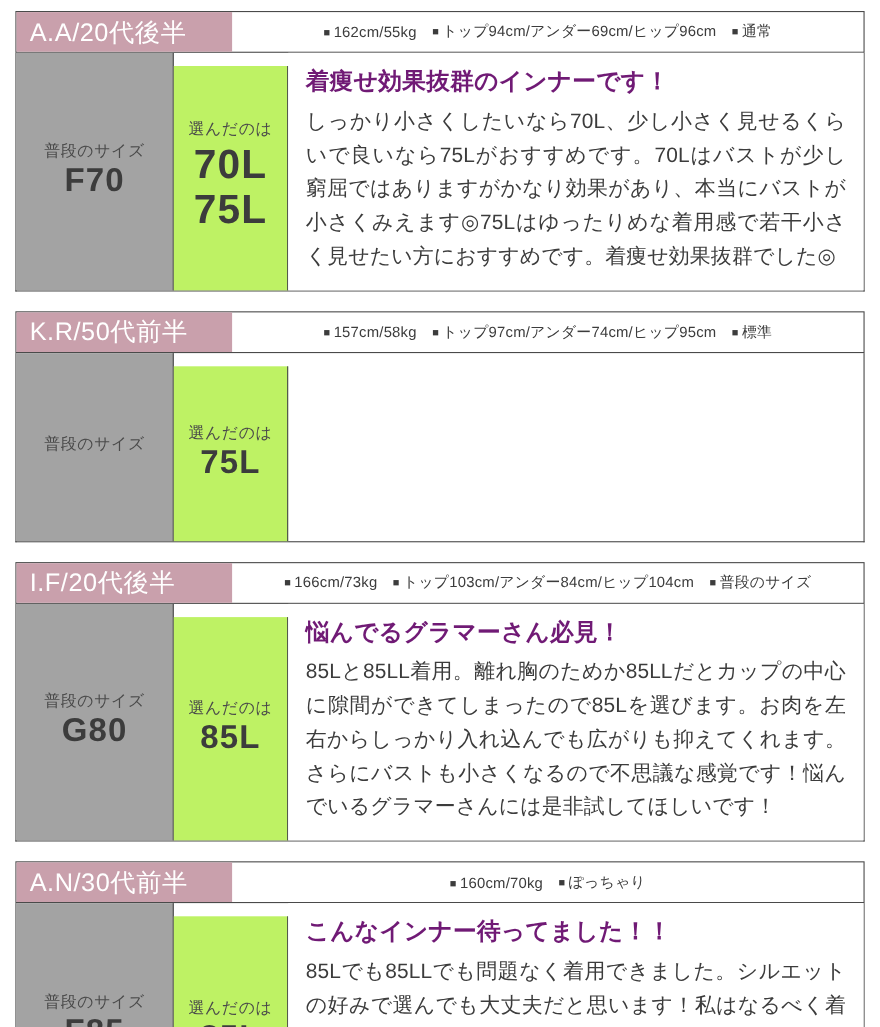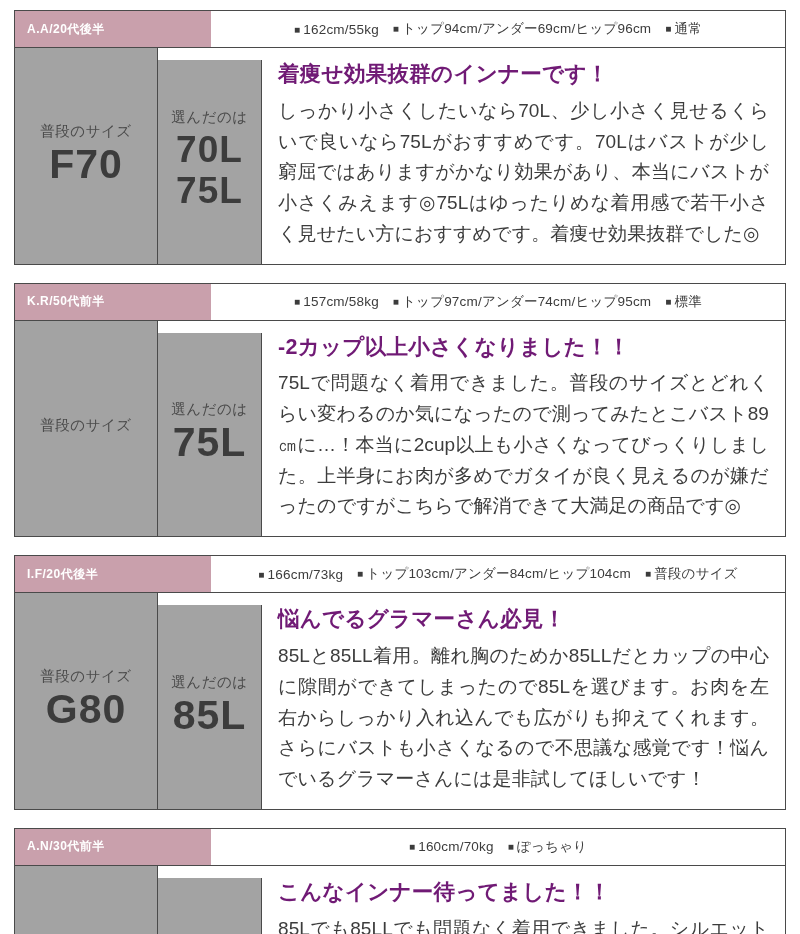--- a/index.html
+++ b/index.html
@@ -27,22 +27,22 @@
   .rv-head {
     display: flex;
     align-items: stretch;
     height: 38px;
     border: 1px solid #4a4a4a;
     background: #ffffff;
   }
   .rv-head-name {
     background: #c9a0ac;
     color: #ffffff;
-    font-size: 12px;
-    font-weight: bold;
+    font-size: 23px;
+    font-weight: normal;
     letter-spacing: 0.5px;
     display: flex;
     align-items: center;
     padding: 0 14px 0 12px;
     min-width: 196px;
     white-space: nowrap;
   }
   .rv-head-specs {
     flex: 1;
     display: flex;
@@ -78,32 +78,32 @@
     text-align: center;
     padding: 8px 4px 12px 4px;
   }
   .rv-col-usual {
     width: 143px;
     background: #a3a3a3;
     border-right: 1px solid #4a4a4a;
   }
   .rv-col-chosen {
     width: 104px;
-    background: #a3a3a3;
+    background: #bef264;
     border-right: 1px solid #4a4a4a;
     margin-top: 12px;
   }
   .col-label {
     font-size: 14.5px;
     color: #4a4a4a;
     letter-spacing: 0.5px;
     margin-bottom: 2px;
   }
   .col-value {
-    font-size: 41px;
+    font-size: 30px;
     font-weight: bold;
     color: #3c3c3c;
     line-height: 1.05;
     letter-spacing: 1px;
   }
   .col-value.two-line {
     font-size: 37px;
     line-height: 1.12;
   }
   .col-value .vline { display: block; }
@@ -175,24 +175,20 @@
       <div class="rv-body">
         <div class="rv-col rv-col-usual">
           <div class="col-label">普段のサイズ</div>
         </div>
         <div class="rv-col rv-col-chosen">
           <div class="col-label">選んだのは</div>
           <div class="col-value">
             <span class="vline">75L</span>
           </div>
         </div>
-        <div class="rv-col-text">
-          <div class="rv-title">-2カップ以上小さくなりました！！</div>
-          <div class="rv-text">75Lで問題なく着用できました。普段のサイズとどれくらい変わるのか気になったので測ってみたとこバスト89㎝に…！本当に2cup以上も小さくなってびっくりしました。上半身にお肉が多めでガタイが良く見えるのが嫌だったのですがこちらで解消できて大満足の商品です◎</div>
-        </div>
       </div>
     </div>
     <div class="review-block">
       <div class="rv-head">
         <div class="rv-head-name">I.F/20代後半</div>
         <div class="rv-head-specs">
           <span class="spec-item">166cm/73kg</span>
           <span class="spec-item">トップ103cm/アンダー84cm/ヒップ104cm</span>
           <span class="spec-item">普段のサイズ</span>
         </div>

